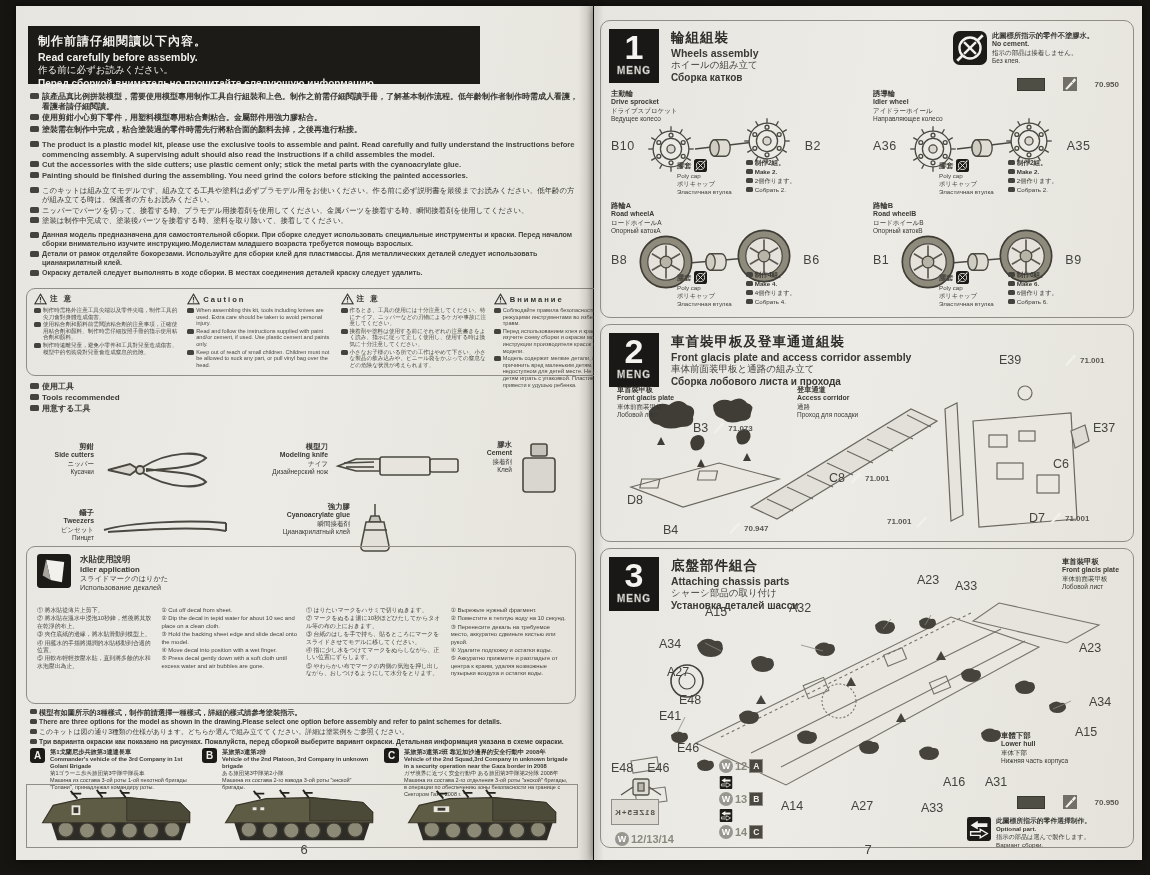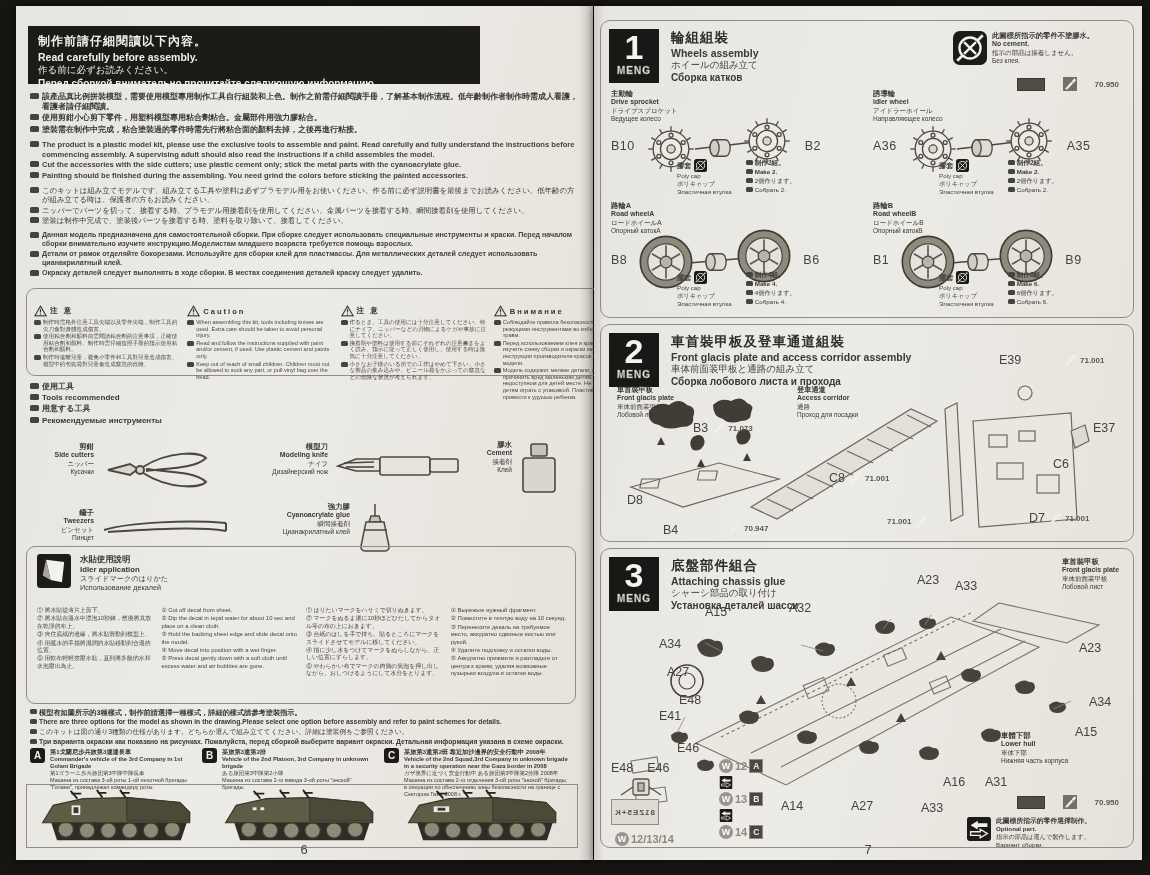--- a/index.html
+++ b/index.html
@@ -27,21 +27,21 @@
   .hdrbox .h1{font-size:12px;font-weight:bold;letter-spacing:1px;}
   .hdrbox .h2{font-size:10.5px;font-weight:bold;margin-top:1px;}
   .hdrbox .h3{font-size:9.5px;margin-top:1px;}
   .hdrbox .h4{font-size:10px;font-weight:bold;margin-top:1px;}
   .intro{position:absolute;left:14px;top:86px;width:548px;}
   .intro .grp{margin-bottom:5px;}
   .intro .zh .li{font-size:8px;font-weight:bold;}
   .intro .en .li{font-size:7.6px;font-weight:bold;color:#45433d;}
   .intro .ja .li{font-size:7.4px;}
   .intro .ru .li{font-size:7.1px;font-weight:bold;color:#45433d;}
-  .cautionbox{position:absolute;left:10px;top:282px;width:622px;height:88px;border:1.2px solid #8f8d86;border-radius:9px;box-sizing:border-box;display:flex;gap:7px;padding:16px 7px;}
+  .cautionbox{position:absolute;left:10px;top:282px;width:622px;height:88px;border:1.2px solid #8f8d86;border-radius:9px;box-sizing:border-box;display:flex;gap:7px;padding:4px 7px;}
   .ccol{flex:1;}
   .ccol .ct{display:flex;align-items:center;gap:3px;font-size:7.6px;font-weight:bold;letter-spacing:2px;margin-bottom:2px;}
   .ccol .li{font-size:5.6px;line-height:1.18;color:#4a4842;}
   .toolsec{position:absolute;left:14px;top:376px;width:548px;}
   .toolsec .tt .li{font-size:8px;font-weight:bold;}
   .toolgrid{position:absolute;left:14px;top:430px;width:548px;height:108px;}
   .tool{position:absolute;display:flex;gap:6px;align-items:flex-start;}
   .tool .l4{text-align:right;}
   .decalbox{position:absolute;left:10px;top:540px;width:550px;height:158px;border:1.2px solid #8f8d86;border-radius:9px;box-sizing:border-box;}
   .decalhead{position:absolute;left:10px;top:7px;display:flex;gap:9px;}
@@ -358,24 +358,20 @@
           <span>使用工具</span>
         </div>
       <div class="li">
           <i class="mk"></i>
           <span>Tools recommended</span>
         </div>
       <div class="li">
           <i class="mk"></i>
           <span>用意する工具</span>
         </div>
-      <div class="li">
-          <i class="mk"></i>
-          <span>Рекомендуемые инструменты</span>
-        </div>
     </div>
   </div>
 
   <div class="toolgrid">
     <div class="tool" style="left:0;top:6px;">
       <div class="l4" style="width:64px;">
         <div class="zh">剪鉗</div>
         <div class="en">Side cutters</div>
         <div class="ja">ニッパー</div>
         <div class="ru">Кусачки</div>
@@ -939,21 +935,21 @@
     </div>
   </div>
 
   <div class="stepbox" id="step3">
     <div class="stepbadge">
       <div class="n">3</div>
       <div class="meng">MENG</div>
     </div>
     <div class="titles">
       <div class="zh">底盤部件組合</div>
-      <div class="en">Attaching chassis glue</div>
+      <div class="en">Attaching chassis parts</div>
       <div class="ja">シャーシ部品の取り付け</div>
       <div class="ru">Установка деталей шасси</div>
     </div>
 
     <svg class="abs" style="left:0;top:36px;z-index:1;" width="532" height="226" viewBox="0 0 532 226">
       <g stroke="#76746b" stroke-width="1.1" fill="none">
         <path d="M95 158 L350 32 L438 62 L185 200 Z" fill="#e9e7e0"></path>
         <line x1="120" y1="152" x2="370" y2="28" stroke-dasharray="3 3"></line>
         <line x1="150" y1="168" x2="400 " y2="44"></line>
         <line x1="180" y1="182" x2="424" y2="56"></line>

